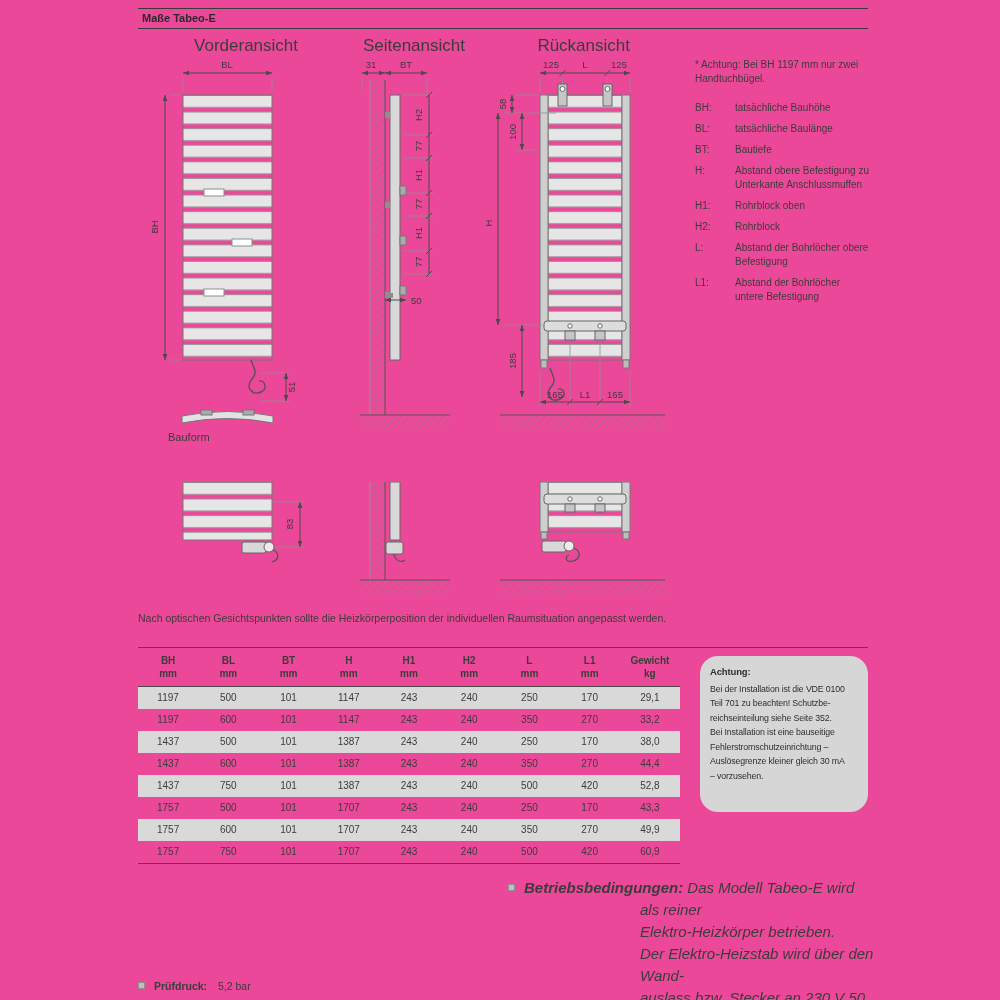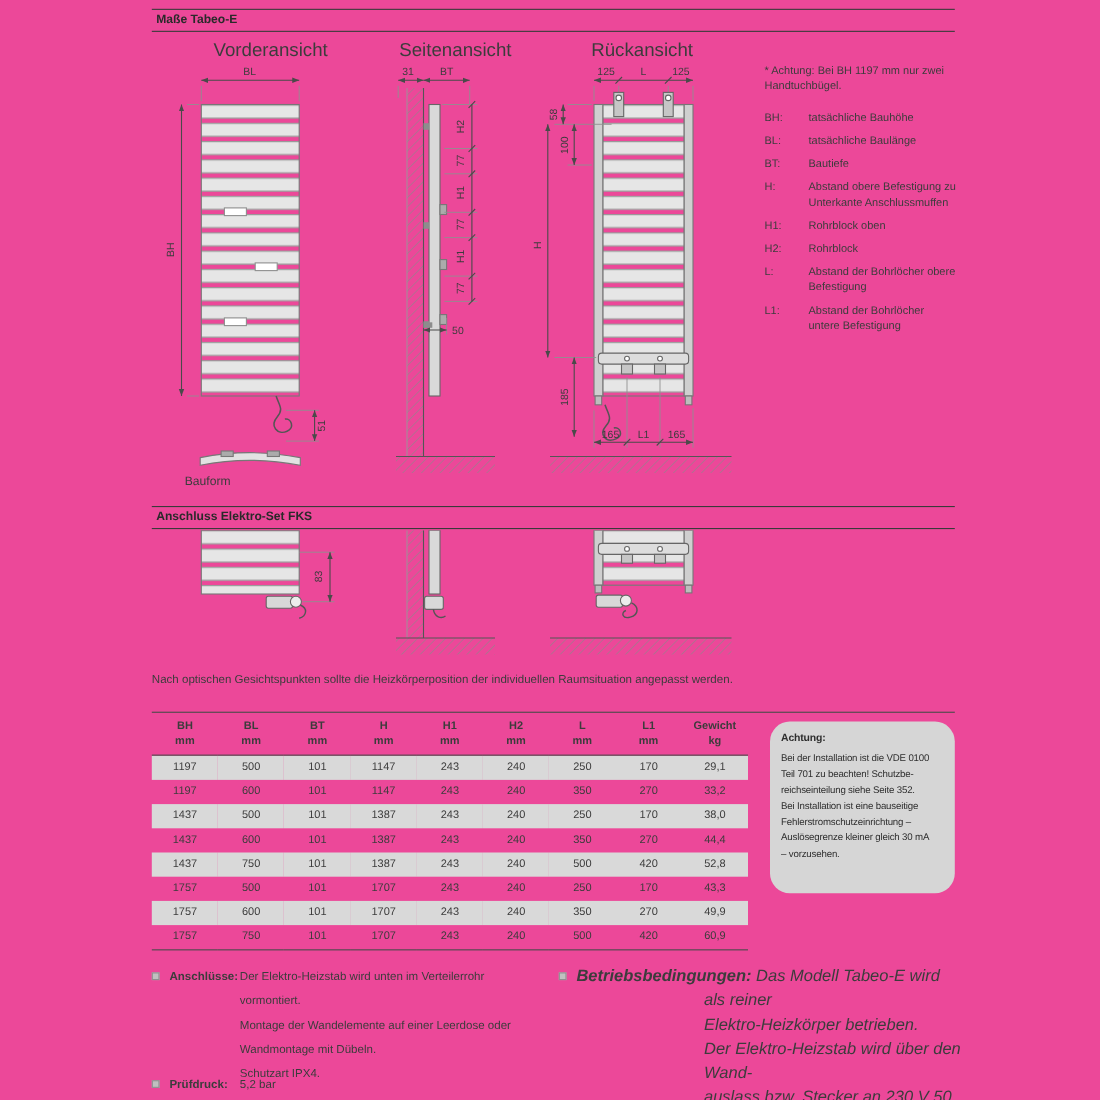--- a/index.html
+++ b/index.html
@@ -241,23 +241,20 @@
           <div>L:</div>
           <div>Abstand der Bohrlöcher obere Befestigung</div>
         </div>
         <div class="lg-row">
           <div>L1:</div>
           <div>Abstand der Bohrlöcher untere Befestigung</div>
         </div>
       </div>
   </div>
 
-  <div class="sec-h" style="top:460px">
-    <span>Anschluss Elektro-Set FKS</span>
-  </div>
 
   <svg class="abs" style="left:138px;top:482px" width="552" height="125" viewBox="0 0 552 125">
     <defs>
       <marker id="ar2" viewBox="0 0 10 10" refX="9" refY="5" markerWidth="7" markerHeight="7" orient="auto-start-reverse">
         <path d="M0,1.5 L9,5 L0,8.5 z" fill="#4a4a4a"></path>
       </marker>
       <pattern id="slats2" width="90" height="16.6" patternUnits="userSpaceOnUse">
         <rect width="90" height="12.4" fill="#e6e6e6"></rect>
         <line x1="0" y1="0.5" x2="90" y2="0.5" stroke="#9a9a9a" stroke-width="1"></line>
         <line x1="0" y1="12.4" x2="90" y2="12.4" stroke="#9a9a9a" stroke-width="1"></line>
@@ -461,29 +458,20 @@
     <div class="warn-title">Achtung:</div>
     <div class="warn-text">Bei der Installation ist die VDE 0100
 Teil 701 zu beachten! Schutzbe-
 reichseinteilung siehe Seite 352.
 Bei Installation ist eine bauseitige
 Fehlerstromschutzeinrichtung –
 Auslösegrenze kleiner gleich 30 mA
 – vorzusehen.</div>
   </div>
 
-  <div class="fnote" style="left:138px;top:877px;width:372px">
-    <span class="bullet"></span>
-    <span class="fnlabel">Anschlüsse:</span>
-    <span class="fntext">Der Elektro-Heizstab wird unten im Verteilerrohr
-vormontiert.
-Montage der Wandelemente auf einer Leerdose oder
-Wandmontage mit Dübeln.
-Schutzart IPX4.</span>
-  </div>
 
   <div class="fnote" style="left:138px;top:975px;width:372px">
     <span class="bullet"></span>
     <span class="fnlabel">Prüfdruck:</span>
     <span class="fntext">5,2 bar</span>
   </div>
 
   <div class="fnote-r" style="left:508px;top:877px;width:368px">
     <span class="bullet"></span>
     <p class="fnp"><b class="fnlabel">Betriebsbedingungen:</b> <span class="fntext">Das Modell Tabeo-E wird als reiner

